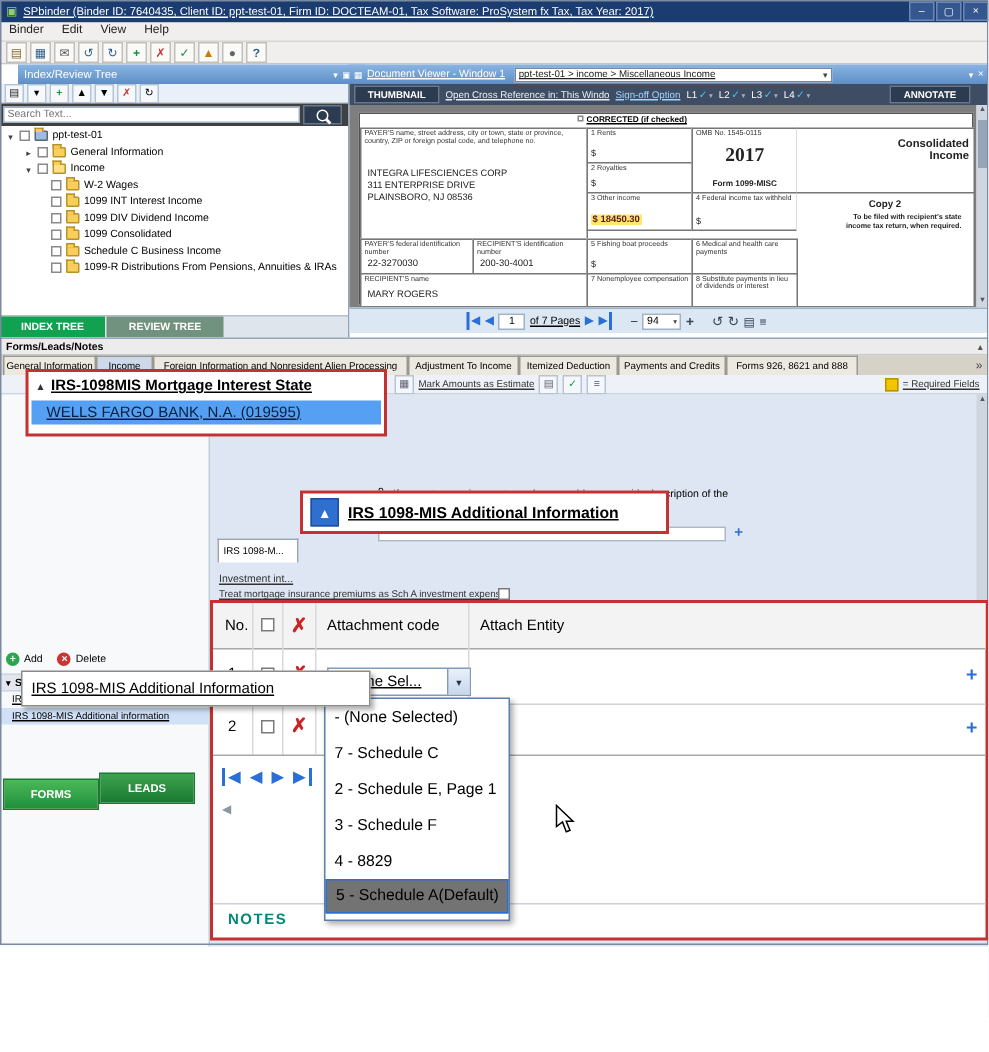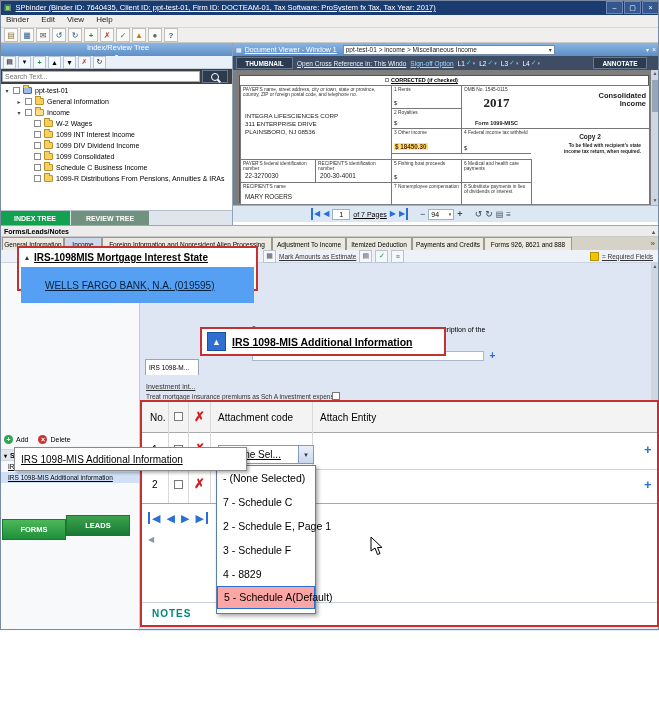--- a/index.html
+++ b/index.html
@@ -72,21 +72,21 @@
     <span class="tbi" style="color:#2f5d8a;">↻</span>
     <span class="tbi" style="color:#1f8f3a;font-weight:bold;">+</span>
     <span class="tbi" style="color:#c53030;">✗</span>
     <span class="tbi" style="color:#1f8f3a;">✓</span>
     <span class="tbi" style="color:#cc7a00;">▲</span>
     <span class="tbi" style="color:#666;">●</span>
     <span class="tbi" style="color:#2f5d8a;font-weight:bold;">?</span>
   </div>
 
   <div class="abs" style="left:0;top:43px;width:233px;height:182px;border-right:1px solid #8fa3ba;box-sizing:border-box;background:#fff;">
-    <div class="abs hdr-blue flex" style="left:0;top:0;width:232px;height:13px;padding-left:4px;box-sizing:border-box;font-size:7.5px;flex-direction:column;">
+    <div class="abs hdr-blue flex" style="left:12px;top:0;width:232px;height:13px;padding-left:4px;box-sizing:border-box;font-size:7.5px;">
       <span>Index/Review Tree</span>
       <span style="flex:1"></span>
       <span style="font-size:6px;margin-right:3px;">▾</span>
       <span style="font-size:6px;margin-right:3px;">▣</span>
       <span style="font-size:7px;margin-right:3px;">×</span>
     </div>
     <div class="abs flex tree-toolbar" style="left:0;top:13px;width:232px;height:13px;gap:2px;padding-left:3px;box-sizing:border-box;">
       <span class="tti">▤</span>
       <span class="tti">▾</span>
       <span class="tti" style="color:#1f8f3a;font-weight:bold;">+</span>
@@ -380,21 +380,21 @@
         <span class="abs" style="left:0;top:0;width:8px;height:8px;font-size:5px;text-align:center;color:#556;">▲</span>
       </div>
     </div>
   </div>
 
   <div class="abs red-overlay" style="left:17px;top:246px;width:241px;height:45px;z-index:22;">
     <div class="flex" style="height:19px;padding-left:6px;gap:5px;">
       <span style="font-size:8px;color:#333;">▴</span>
       <span class="nowrap" style="font-size:10px;font-weight:bold;">IRS-1098MIS Mortgage Interest State</span>
     </div>
-    <div class="flex" style="margin:0 2px;height:36px;background:#55a0f2;padding-left:24px;">
+    <div class="flex" style="margin:0 2px;height:16px;background:#55a0f2;padding-left:10px;">
       <span class="nowrap" style="font-size:10px;color:#06203f;">WELLS FARGO BANK, N.A. (019595)</span>
     </div>
   </div>
 
   <div class="abs red-overlay flex" style="left:200px;top:327px;width:246px;height:29px;z-index:20;padding-left:5px;gap:6px;box-sizing:border-box;">
     <span class="flex" style="width:17px;height:17px;background:#2e6fd0;border:1px solid #1c4f9e;color:#fff;font-size:9px;justify-content:center;">
       <span>▲</span>
     </span>
     <span class="nowrap" style="font-size:10.5px;font-weight:bold;">IRS 1098-MIS Additional Information</span>
   </div>
@@ -437,27 +437,27 @@
       <span class="navarrow" style="border-left:2px solid #2a6fd6;padding-left:2px;">◀</span>
       <span class="navarrow">◀</span>
       <span class="navarrow">▶</span>
       <span class="navarrow" style="border-right:2px solid #2a6fd6;padding-right:2px;">▶</span>
     </div>
     <span class="abs" style="left:6px;top:133px;color:#8a97a5;font-size:8px;">◀</span>
     <div class="abs" style="left:0;top:200px;width:515px;height:1px;background:#c9d2dc;"></div>
     <span class="abs" style="left:10px;top:206px;font-size:10px;font-weight:bold;color:#00897b;letter-spacing:1px;">NOTES</span>
   </div>
 
-  <div class="abs" style="left:216px;top:465px;width:100px;height:149px;background:#fff;border:1px solid #5a7fae;box-shadow:2px 2px 4px rgba(0,0,0,0.35);z-index:32;box-sizing:border-box;">
+  <div class="abs" style="left:216px;top:465px;width:124px;height:149px;background:#fff;border:1px solid #5a7fae;box-shadow:2px 2px 4px rgba(0,0,0,0.35);z-index:32;box-sizing:border-box;">
     <div class="ddi">- (None Selected)</div>
     <div class="ddi">7 - Schedule C</div>
     <div class="ddi">2 - Schedule E, Page 1</div>
     <div class="ddi">3 - Schedule F</div>
     <div class="ddi">4 - 8829</div>
-    <div class="ddi" style="background:#fca5a5;border:1px solid #2a6fd6;height:23px;line-height:21px;">5 - Schedule A(Default)</div>
+    <div class="ddi" style="background:#737373;border:1px solid #2a6fd6;height:23px;line-height:21px;">5 - Schedule A(Default)</div>
   </div>
 
   <div class="abs flex" style="left:14px;top:447px;width:233px;height:24px;background:#fff;border:1px solid #8a8a8a;box-shadow:2px 2px 3px rgba(0,0,0,0.3);z-index:34;padding-left:6px;box-sizing:border-box;">
     <span class="nowrap" style="font-size:10px;">IRS 1098-MIS Additional Information</span>
   </div>
 
   <div class="abs" style="left:370px;top:536px;z-index:40;">
     <svg width="14" height="20" viewBox="0 0 14 20">
         <path d="M1,1 L1,15 L5,12 L7.5,18.5 L10,17.5 L7.5,11.5 L12,11.5 Z" fill="#fff" stroke="#000" stroke-width="1"></path>
       </svg>

